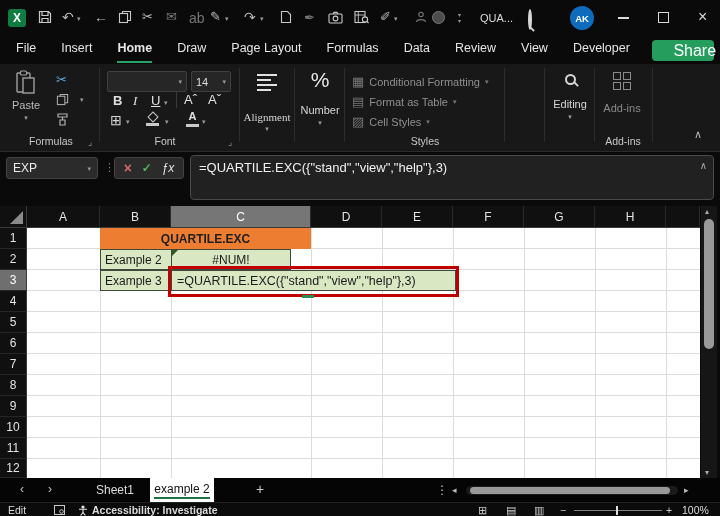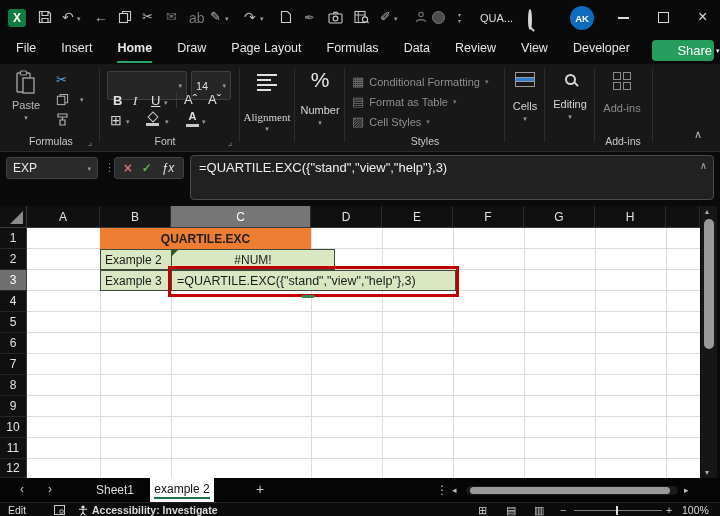--- a/index.html
+++ b/index.html
@@ -16,21 +16,21 @@
   
   #menubar { top:36px; left:0; width:720px; height:28px; background:#0a0a0a; display:flex; align-items:flex-start; gap:25px; padding-left:16px; }
   .menu-item { color:#e6e6e6; font-size:12.5px; padding:5px 0 6px; }
   .menu-item.active { font-weight:bold; border-bottom:2.5px solid #27a468; }
   
   #ribbon { top:64px; left:0; width:720px; height:88px; background:#181818; border-bottom:1px solid #2b2b2b; }
   .rsep { position:absolute; top:4px; width:1px; height:74px; background:#2d2d2d; }
   .grp-label { position:absolute; bottom:4px; font-size:10.5px; color:#c8c8c8; text-align:center; }
   .launcher { position:absolute; bottom:4px; color:#8f8f8f; font-size:9px; }
   .rbtn-big { position:absolute; display:flex; flex-direction:column; align-items:center; gap:3px; color:#d6d6d6; font-size:11px; }
-  .combo { position:absolute; background:#262626; border:1px solid #3f3f3f; border-radius:2px; height:29px; display:flex; align-items:center; justify-content:space-between; padding:0 4px; color:#dedede; font-size:11px; }
+  .combo { position:absolute; background:#262626; border:1px solid #3f3f3f; border-radius:2px; height:21px; display:flex; align-items:center; justify-content:space-between; padding:0 4px; color:#dedede; font-size:11px; }
   .styles-row { position:absolute; display:flex; align-items:center; gap:5px; color:#8f8f8f; font-size:11px; }
   .mag { width:11px; height:11px; border:2px solid #d6d6d6; border-radius:50%; position:relative; }
   .mag::after { content:''; position:absolute; width:6px; height:2px; background:#d6d6d6; transform:rotate(45deg); right:-5px; bottom:-2px; }
   .cells-ic { width:20px; height:15px; border:1px solid #9a9a9a; display:flex; flex-direction:column; }
   .cells-ic div { flex:1; border-bottom:1px solid #9a9a9a; }
   .cells-ic div:nth-child(2) { background:#2d7dd2; }
   .cells-ic div:last-child { border-bottom:none; }
   .addins-ic { display:grid; grid-template-columns:8px 8px; grid-template-rows:8px 8px; gap:2px; }
   .addins-ic div { border:1.5px solid #8a8a8a; }
   .align-ic div { height:2px; background:#e0e0e0; margin-bottom:3px; }
@@ -128,21 +128,21 @@
   <span class="menu-item">Data</span>
   <span class="menu-item">Review</span>
   <span class="menu-item">View</span>
   <span class="menu-item">Developer</span>
   <span class="menu-item">Help</span>
 </div>
 <div class="abs" style="left:652px; top:40px; width:62px; height:21px; background:#259d5c; border-radius:4px; display:flex; align-items:center; justify-content:center; gap:4px;">
   <svg width="10" height="10" viewBox="0 0 10 10">
       <path d="M1 4v5h8V4 M5 6V1 M3 2.5L5 .8l2 1.7" fill="none" stroke="#fff" stroke-width="1.2"></path>
     </svg>
-  <span style="color:#fff; font-size:13px;margin-left:27px;">Share</span>
+  <span style="color:#fff; font-size:16px;margin-left:27px;">Share</span>
   <span class="chev" style="color:#eaf6ef;">▾</span>
 </div>
 
 <div id="ribbon" class="abs">
 
   <div class="rbtn-big" style="left:12px; top:6px; color:#b9b9b9;">
     <svg width="22" height="26" viewBox="0 0 22 26">
         <rect x="2" y="3" width="13" height="19" rx="1" fill="none" stroke="#9f9f9f" stroke-width="1.4"></rect>
         <rect x="5.5" y="1" width="6" height="4" rx="1" fill="#181818" stroke="#9f9f9f" stroke-width="1.2"></rect>
         <rect x="8" y="8" width="11" height="15" fill="#181818" stroke="#9f9f9f" stroke-width="1.4"></rect>
@@ -228,29 +228,20 @@
     <span class="chev" style="color:#777;">▾</span>
   </div>
   <div class="styles-row" style="left:352px; top:50px;">
     <span class="gicon" style="font-size:13px;">▨</span>
     <span>Cell Styles</span>
     <span class="chev" style="color:#777;">▾</span>
   </div>
   <span class="grp-label" style="left:390px; width:70px;">Styles</span>
   <div class="rsep" style="left:504px;"></div>
 
-  <div class="rbtn-big" style="left:508px; top:8px; width:34px;">
-    <span class="cells-ic">
-        <div></div>
-        <div></div>
-        <div></div>
-      </span>
-    <span style="margin-top:10px;">Cells</span>
-    <span class="chev">▾</span>
-  </div>
   <div class="rsep" style="left:544px;"></div>
 
   <div class="rbtn-big" style="left:548px; top:8px; width:44px;">
     <span class="mag" style="margin-top:2px;"></span>
     <span style="margin-top:10px;">Editing</span>
     <span class="chev">▾</span>
   </div>
   <div class="rsep" style="left:594px;"></div>
 
   <div class="rbtn-big" style="left:600px; top:8px; width:44px; color:#8a8a8a;">
@@ -317,21 +308,21 @@
   <div class="vline" style="left:311px;"></div>
   <div class="vline" style="left:382px;"></div>
   <div class="vline" style="left:453px;"></div>
   <div class="vline" style="left:524px;"></div>
   <div class="vline" style="left:595px;"></div>
   <div class="vline" style="left:666px;"></div>
 </div>
 
 <div class="cell" style="left:100px; top:228px; width:211px; height:21px; background:#ed7d31; justify-content:center; font-weight:bold; color:#1f1f1f; z-index:2;">QUARTILE.EXC</div>
 <div class="cell greencell" style="left:100px; top:249px; width:72px; height:21px; padding-left:4px; z-index:2;">Example 2</div>
-<div class="cell greencell" style="left:171px; top:249px; width:164px; height:21px; justify-content:center; z-index:2;">#NUM!</div>
+<div class="cell greencell" style="left:171px; top:249px; width:120px; height:21px; justify-content:center; z-index:2;">#NUM!</div>
 <div class="abs" style="left:172px; top:250px; width:0; height:0; border-top:6px solid #2f5b1f; border-right:6px solid transparent; z-index:3;"></div>
 <div class="cell greencell" style="left:100px; top:270px; width:72px; height:21px; padding-left:4px; z-index:2;">Example 3</div>
 <div class="cell greencell" style="left:171px; top:270px; width:285px; height:21px; padding-left:5px; font-size:12.5px; z-index:2;">=QUARTILE.EXC({"stand","view","help"},3)</div>
 <div class="abs" style="left:168px; top:266px; width:291px; height:31px; border:3px solid #c00000; z-index:5;"></div>
 <div class="abs" style="left:302px; top:295px; width:12px; height:3px; background:#2e8b57; z-index:6;"></div>
 
 <div class="abs" style="left:701px; top:206px; width:16px; height:272px; background:#161616;">
   <span class="abs" style="left:4px; top:1px; color:#aaa; font-size:8px;">▴</span>
   <div class="abs" style="left:3px; top:13px; width:10px; height:130px; background:#999; border-radius:5px;"></div>
   <span class="abs" style="left:4px; bottom:1px; color:#aaa; font-size:8px;">▾</span>

